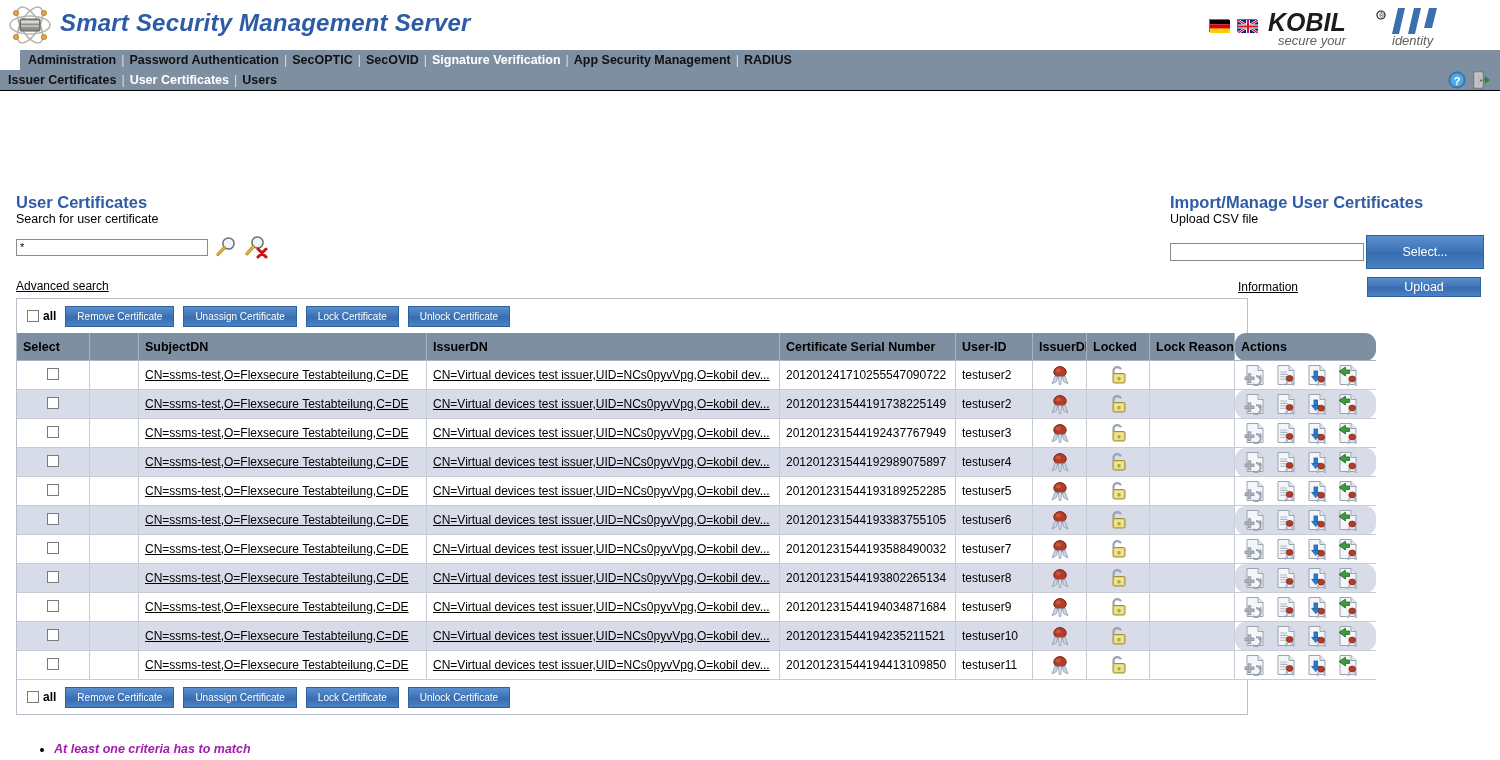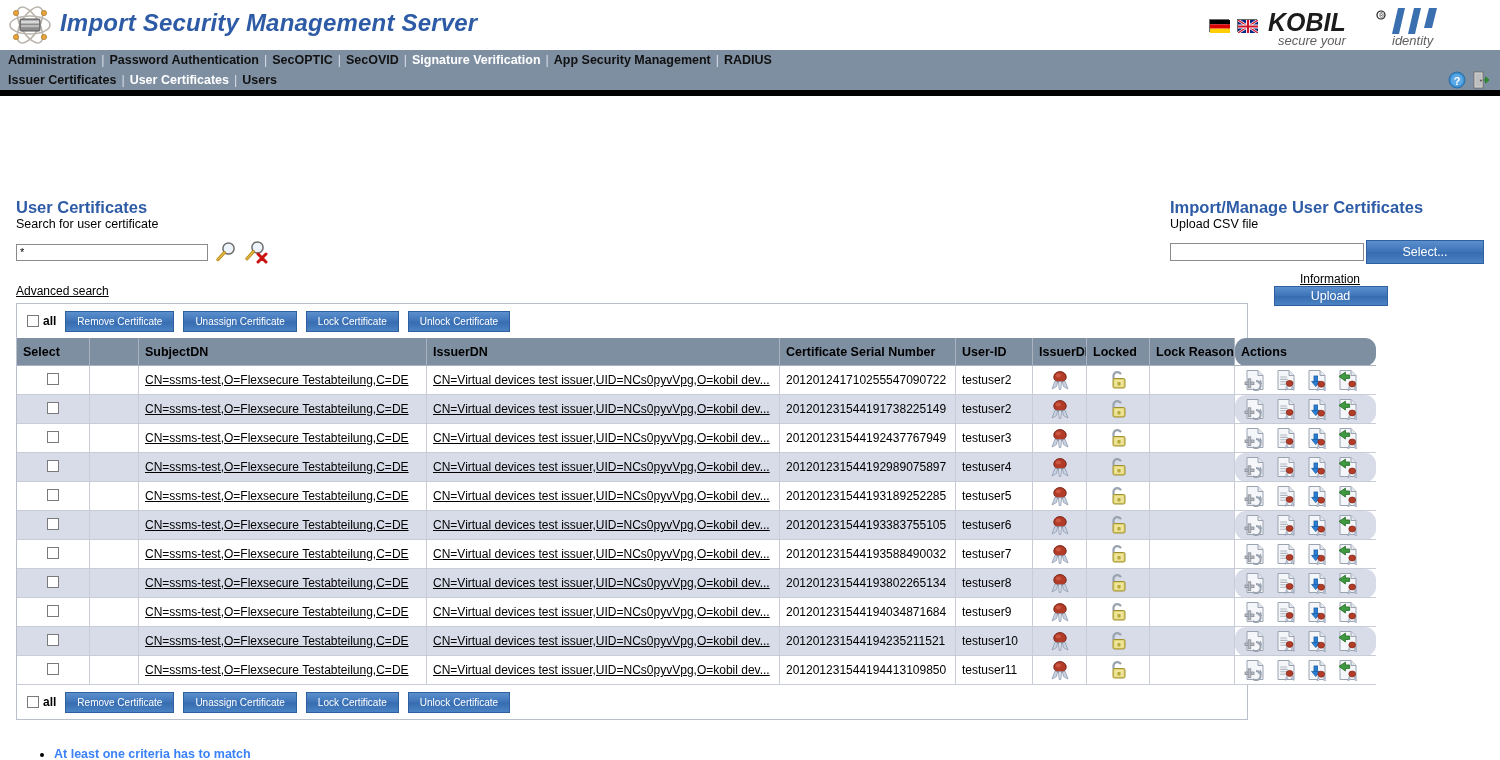--- a/index.html
+++ b/index.html
@@ -16,26 +16,26 @@
     font-size:24px;font-weight:bold;font-style:italic;color:#2e5ba6;
     letter-spacing:.2px;white-space:nowrap;
   }
   .flags{position:absolute;right:243px;top:19px;display:flex;gap:8px;align-items:center;}
   .flag{width:20px;height:13px;display:block;border:1px solid #6b6b6b;box-sizing:border-box;}
   .kobil{position:absolute;right:6px;top:6px;width:230px;height:42px;}
 
   
   .navbar{
     background:#7f8fa2;height:20px;line-height:20px;padding:0 8px;
-    font-size:12.5px;font-weight:bold;color:#111;white-space:nowrap;position:relative;
+    font-size:12.5px;font-weight:bold;color:#111;white-space:nowrap;position:relative;margin-left:20px;
   }
   .navbar2{
     background:#7f8fa2;height:20px;line-height:20px;padding:0 8px;
     font-size:12.5px;font-weight:bold;color:#111;white-space:nowrap;position:relative;
-    border-bottom:6px solid #000000;
+    border-bottom:1px solid #000000;
   }
   .navitem{color:#111;text-decoration:none;cursor:pointer;}
   .navitem.active{color:#ffffff;}
   .navsep{color:#d8dde4;padding:0 5px;font-weight:normal;}
   .nav-icons{position:absolute;right:10px;top:1px;display:flex;gap:6px;align-items:center;}
   .ic-help,.ic-logout{width:18px;height:18px;display:block;cursor:pointer;}
 
   
   .content{position:relative;padding:0;}
   .h1{
@@ -63,23 +63,23 @@
     width:194px;height:18px;box-sizing:border-box;border:1px solid #8b8b8b;
     background:#fff;font-size:11px;padding:1px 3px;
     font-family:"Liberation Sans",sans-serif;
   }
   .btn{
     background:linear-gradient(180deg,#5b8fcd 0%,#3e74b8 48%,#376cb0 52%,#4a83c4 100%);
     border:1px solid #2e5f9e;color:#ffffff;font-size:12.5px;
     font-family:"Liberation Sans",sans-serif;cursor:pointer;
     padding:0;text-align:center;white-space:nowrap;
   }
-  .btn-select{width:118px;height:24px;line-height:19px;margin-left:2px;}
+  .btn-select{width:118px;height:34px;line-height:19px;margin-left:2px;}
   .btn-upload{width:114px;height:20px;line-height:19px;margin-left:1px;}
-  .info-row{display:flex;align-items:center;margin-top:8px;flex-direction:column;}
+  .info-row{display:flex;align-items:center;margin-top:8px;}
   .info-link{
     width:196px;text-align:center;font-size:12px;color:#000;
     text-decoration:underline;cursor:pointer;
   }
 
   
   .table-wrap{
     position:absolute;left:16px;top:207px;width:1232px;
     border:1px solid #b9c0cb;background:#ffffff;box-sizing:border-box;
   }
@@ -126,21 +126,21 @@
   .c-act{width:129px;border-radius:11px;}
   .actions{display:flex;align-items:center;gap:7px;padding-left:2px;}
   .act-ic{width:24px;height:22px;display:block;cursor:pointer;}
   .ic-seal{width:26px;height:22px;display:block;}
   .ic-lock{width:20px;height:22px;display:block;}
 
   
   .notes{position:absolute;left:34px;top:650px;}
   .notes ul{margin:0;padding-left:20px;}
   .notes li{font-size:12.5px;line-height:17px;color:#000;list-style:disc;}
-  .nb{color:#3b82f6;font-weight:bold;}
+  .nb{color:#a21caf;font-weight:bold;font-style:italic;}
 </style>
 </head>
 <body>
 
 <div class="banner">
   <span class="logo-atom">
     <svg viewBox="0 0 44 42" width="44" height="42">
       <g fill="none" stroke="#b9b4ac" stroke-width="1.6">
         <ellipse cx="22" cy="21" rx="20" ry="9"></ellipse>
         <ellipse cx="22" cy="21" rx="20" ry="9" transform="rotate(60 22 21)"></ellipse>
@@ -151,21 +151,21 @@
       <rect x="13" y="21" width="18" height="2.2" fill="#bdbdbd"></rect>
       <g fill="#e8a33d" stroke="#a9761f" stroke-width=".7">
         <circle cx="8" cy="9" r="2.6"></circle>
           <circle cx="36" cy="9" r="2.6"></circle>
         <circle cx="8" cy="33" r="2.6"></circle>
           <circle cx="36" cy="33" r="2.6"></circle>
       </g>
     </svg>
   </span>
 
-  <div class="app-title">Import Security Management Server</div>
+  <div class="app-title">Smart Security Management Server</div>
 
   <div class="flags">
     <span class="flag">
       <svg viewBox="0 0 20 13" width="20" height="13">
         <rect width="20" height="4.33" y="0" fill="#000"></rect>
         <rect width="20" height="4.33" y="4.33" fill="#d00"></rect>
         <rect width="20" height="4.34" y="8.66" fill="#ffce00"></rect>
       </svg>
     </span>
     <span class="flag">

